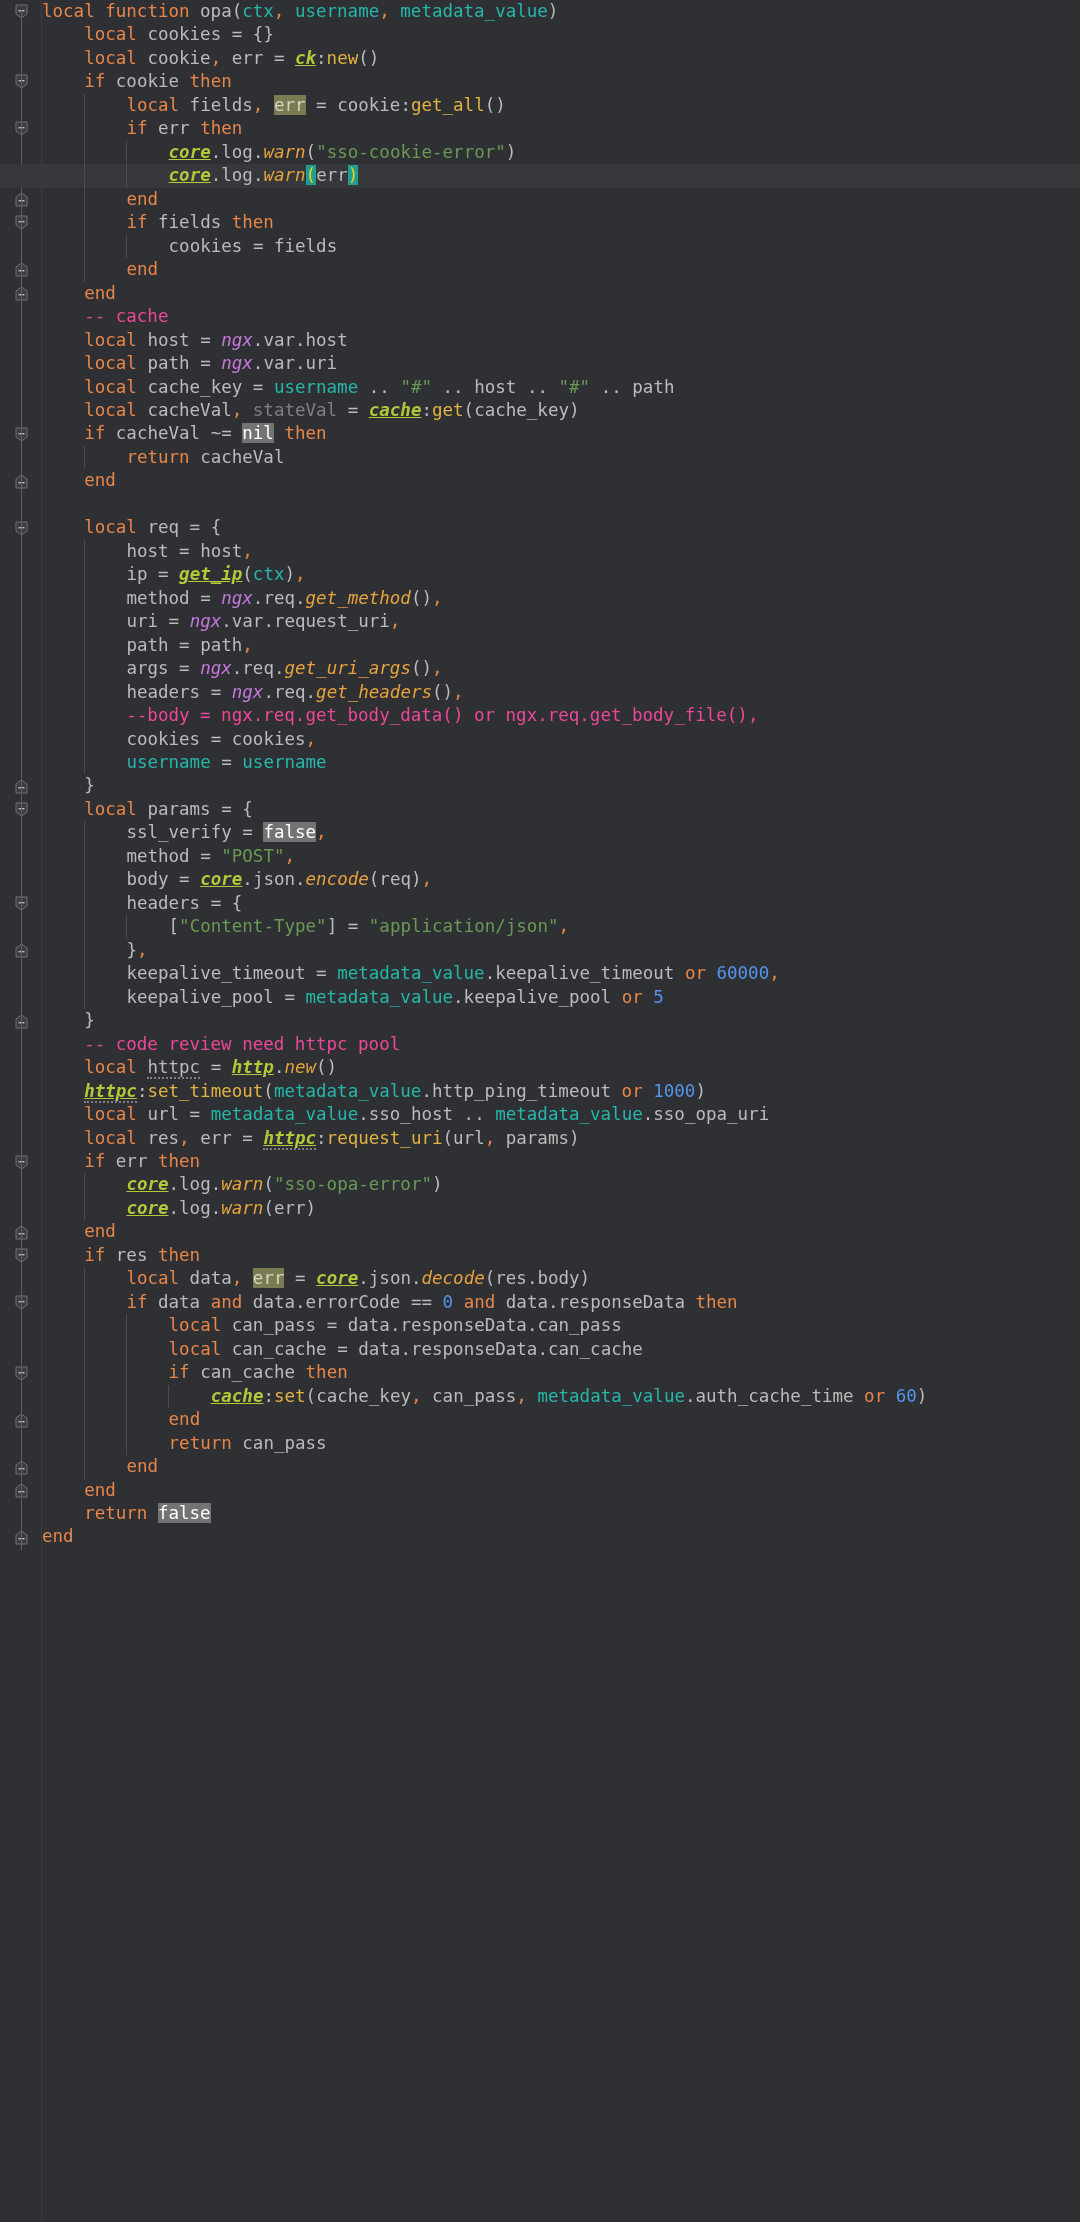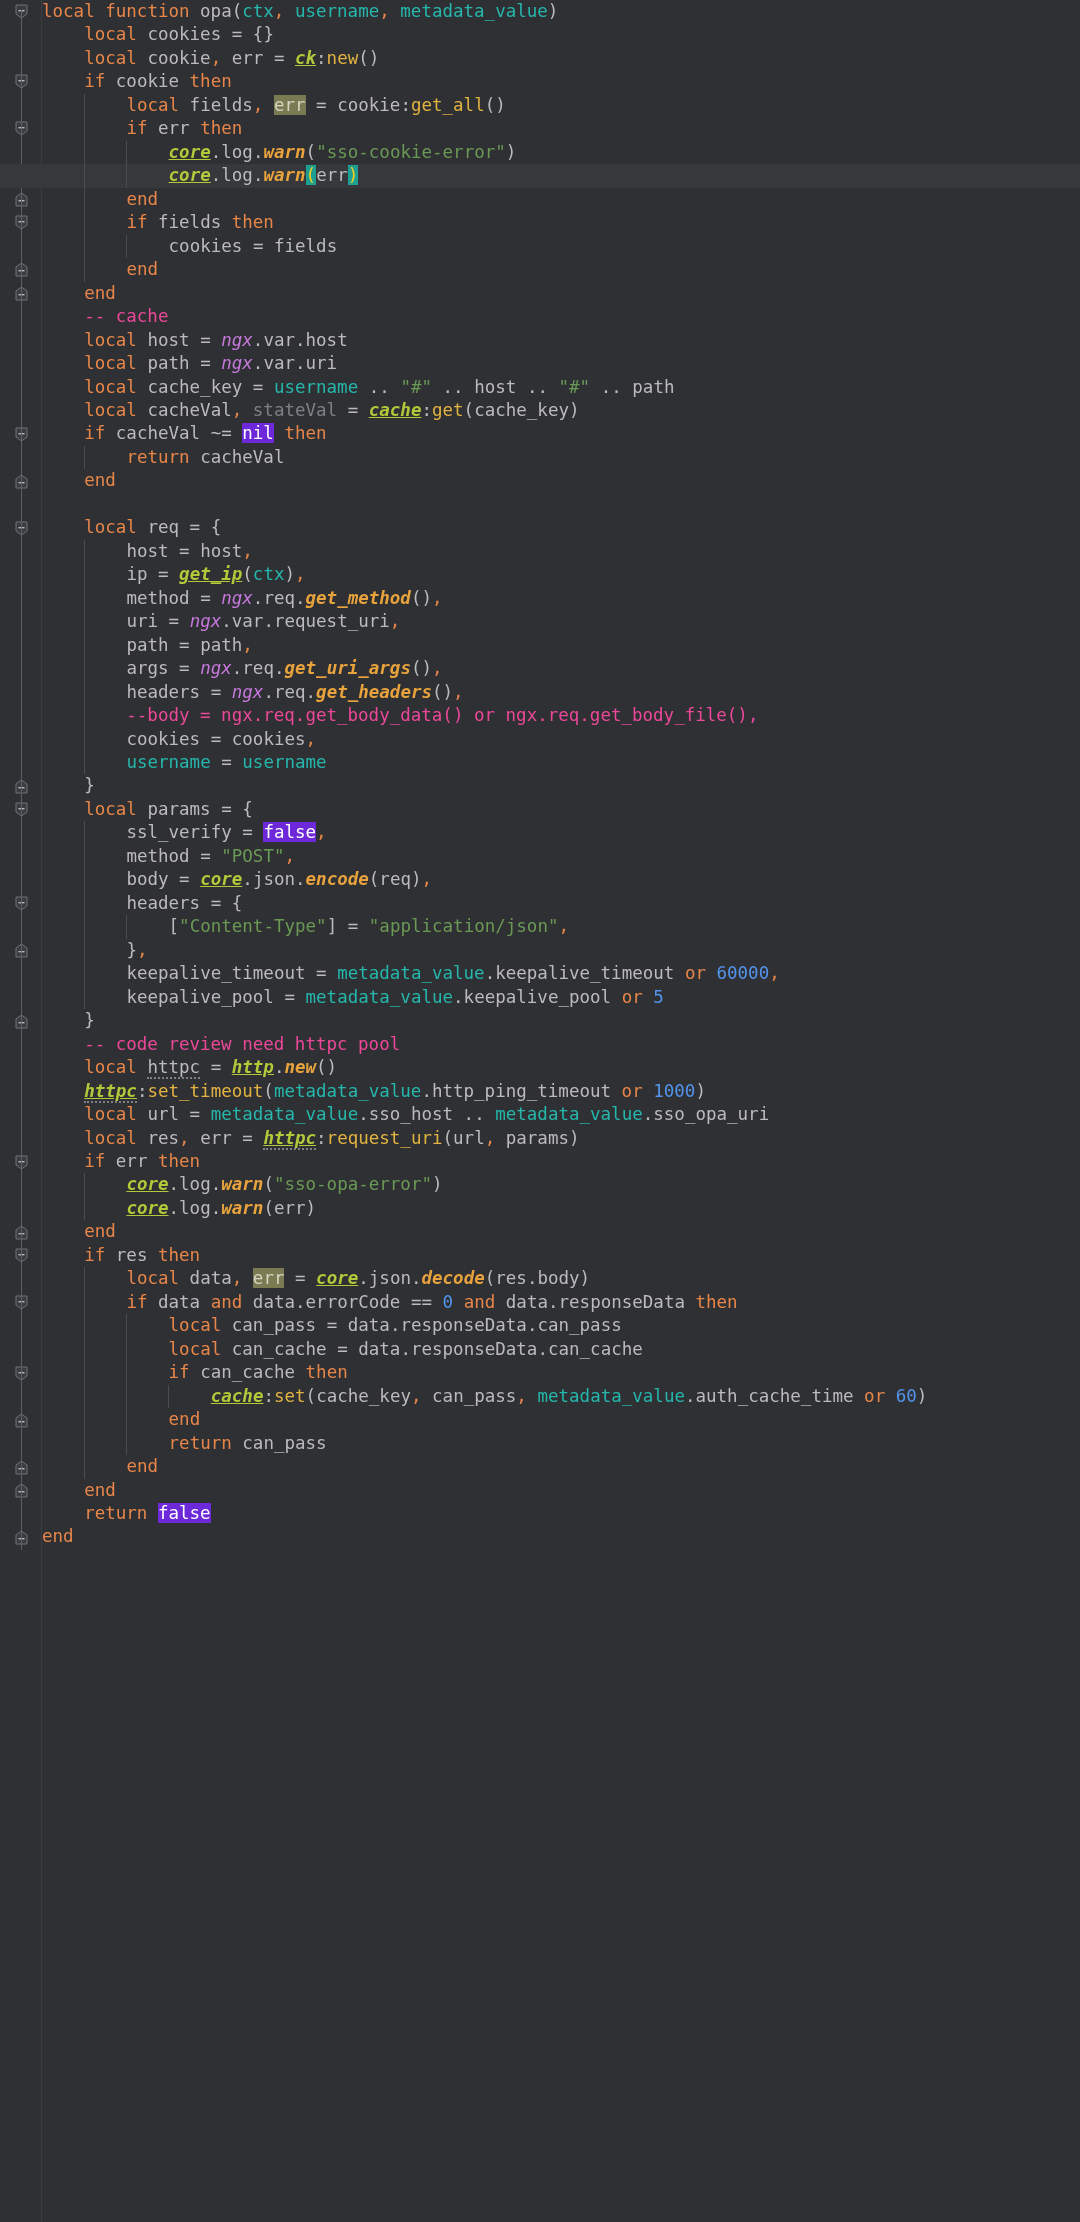--- a/index.html
+++ b/index.html
@@ -61,25 +61,25 @@
   
   .kw    { color: #e8864a; }        
   .fn    { color: #bbbbbb; }
   .param { color: #25b7ac; }        
   .glob  { color: #c678dd; font-style: italic; text-align: right; } 
   .str   { color: #6a9955; }        
   .num   { color: #5394ec; }        
   .cmt   { color: #ec4899; }        
   .unused{ color: #7d8085; }        
   .meth  { color: #e3b341; }        
-  .methb { color: #e8a33d; font-style: italic; font-weight: bold; } 
+  .methb { color: #e8a33d; font-style: italic; font-weight: normal; } 
   .localfn { color: #b3c93a; font-style: italic; font-weight: bold; text-decoration: underline; }
   .punc  { color: #bbbbbb; }
   .comma { color: #e8864a; }
-  .hl-search { background: #6d28d9; color: #ffffff; }  
+  .hl-search { background: #737373; color: #ffffff; }  
   .hl-write  { background: #7a7a53; color: #d6d6c2; }  
   .hl-brace  { background: #1f9e92; color: #f5d020; }  
   .squig {
     border-bottom: 2px dotted #7d8085;
     padding-bottom: 0px;
   }
   
   .fold {
     position: absolute;
     left: 21px;

